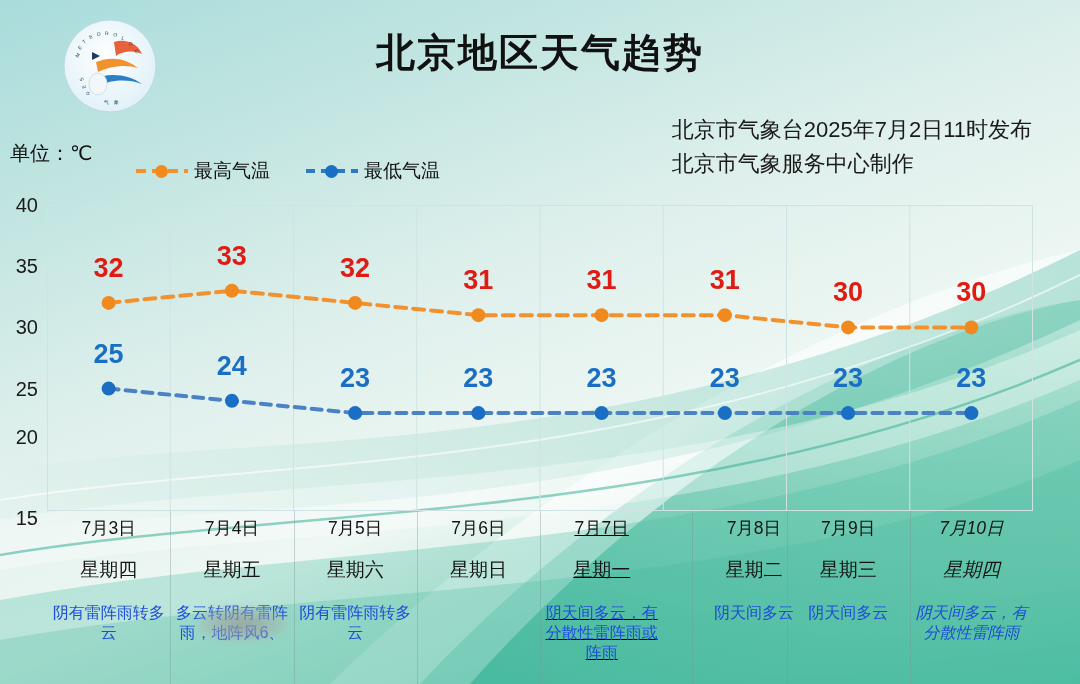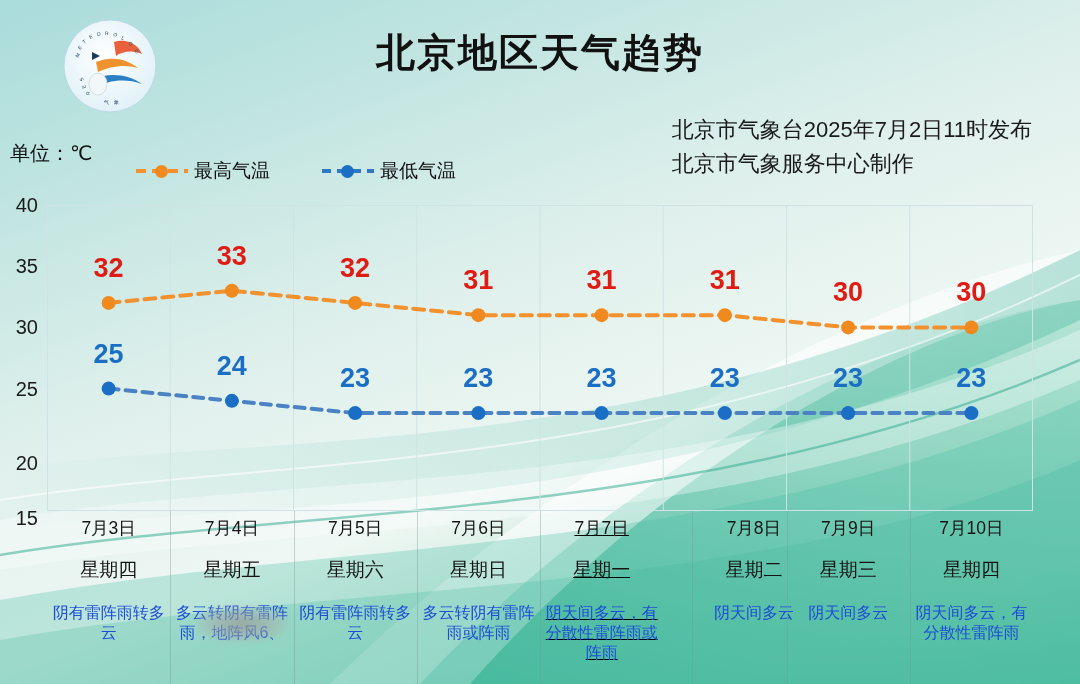--- a/index.html
+++ b/index.html
@@ -21,21 +21,21 @@
     position:absolute; left:0; top:26px; width:1080px; text-align:center;
     font-size:39px; font-weight:bold; color:#111; letter-spacing:2px; z-index:3;
     font-family:Liberation Sans, sans-serif;
   }
   .pub { position:absolute; right:48px; top:113px; z-index:3; text-align:left; }
   .pub div { font-size:22px; color:#1a1a1a; line-height:1.55; white-space:nowrap; }
 
   .unit { position:absolute; left:10px; top:140px; font-size:20px; color:#111; z-index:3; }
 
   
-  .legend { position:absolute; left:136px; top:158px; display:flex; gap:52px; align-items:flex-end; z-index:3; }
+  .legend { position:absolute; left:136px; top:158px; display:flex; gap:36px; align-items:flex-end; z-index:3; }
   .legend-item { display:flex; align-items:center; gap:6px; }
   .legend-label { font-size:19px; color:#111; }
   .lg-swatch { width:52px; height:14px; position:relative; }
   .lg-swatch .bar { position:absolute; top:5px; left:0; width:52px; height:4px; }
   .lg-swatch .bar.hi { background:repeating-linear-gradient(to right,#f2912e 0 10px,transparent 10px 16px); }
   .lg-swatch .bar.lo { background:repeating-linear-gradient(to right,#2f78c4 0 9px,transparent 9px 15px); }
   .lg-swatch .dot { position:absolute; left:19px; top:1px; width:13px; height:13px; border-radius:50%; }
   .lg-swatch .dot.hi { background:#f08a1e; }
   .lg-swatch .dot.lo { background:#1a6fc4; }
 
@@ -148,21 +148,21 @@
     </span>
     <span class="legend-label">最低气温</span>
   </div>
 </div>
 
 <div class="yaxis" id="yaxis">
     <div class="ytick" style="top: 10px;">40</div>
     <div class="ytick" style="top: 71.2px;">35</div>
     <div class="ytick" style="top: 132.4px;">30</div>
     <div class="ytick" style="top: 193.6px;">25</div>
-    <div class="ytick" style="top: 268px;">20</div>
+    <div class="ytick" style="top: 242px;">20</div>
     <div class="ytick" style="top: 323px;">15</div>
   </div>
 
 <svg id="plot" viewBox="0 0 986 306" preserveAspectRatio="none">
     <rect x="0.5" y="0.5" width="985" height="305" fill="none" stroke="#cfe3e4" stroke-width="1"></rect>
     <line x1="123.25" y1="0" x2="123.25" y2="306" stroke="#cfe3e4" stroke-width="1"></line>
     <line x1="246.5" y1="0" x2="246.5" y2="306" stroke="#cfe3e4" stroke-width="1"></line>
     <line x1="369.75" y1="0" x2="369.75" y2="306" stroke="#cfe3e4" stroke-width="1"></line>
     <line x1="493" y1="0" x2="493" y2="306" stroke="#cfe3e4" stroke-width="1"></line>
     <line x1="616.25" y1="0" x2="616.25" y2="306" stroke="#cfe3e4" stroke-width="1"></line>
@@ -219,41 +219,40 @@
     <div class="col" style="left: 246.5px; width: 123.25px;">
       <div class="sep"></div>
       <div class="date">7月5日</div>
       <div class="wd">星期六</div>
       <div class="desc">阴有雷阵雨转多云</div>
     </div>
     <div class="col" style="left: 369.75px; width: 123.25px;">
       <div class="sep"></div>
       <div class="date">7月6日</div>
       <div class="wd">星期日</div>
-      <div class="desc">多云转阴有雷阵雨或阵雨</div>
     </div>
     <div class="col" style="left: 493px; width: 123.25px; text-decoration: underline;">
       <div class="sep"></div>
       <div class="date">7月7日</div>
       <div class="wd">星期一</div>
       <div class="desc">阴天间多云，有分散性雷阵雨或阵雨</div>
     </div>
     <div class="col" style="left: 616.25px; width: 123.25px; margin-left: 29px;">
       <div class="sep"></div>
       <div class="date">7月8日</div>
       <div class="wd">星期二</div>
       <div class="desc">阴天间多云</div>
     </div>
     <div class="col" style="left: 739.5px; width: 123.25px;">
       <div class="sep"></div>
       <div class="date">7月9日</div>
       <div class="wd">星期三</div>
       <div class="desc">阴天间多云</div>
     </div>
-    <div class="col" style="left: 862.75px; width: 123.25px;">
+    <div class="col" style="left: 862.75px; width: 123.25px; font-style: italic;">
       <div class="sep"></div>
       <div class="date">7月10日</div>
       <div class="wd">星期四</div>
       <div class="desc">阴天间多云，有分散性雷阵雨</div>
     </div>
   </div>
 
 <div class="smudge"></div>
 
 </body></html>

